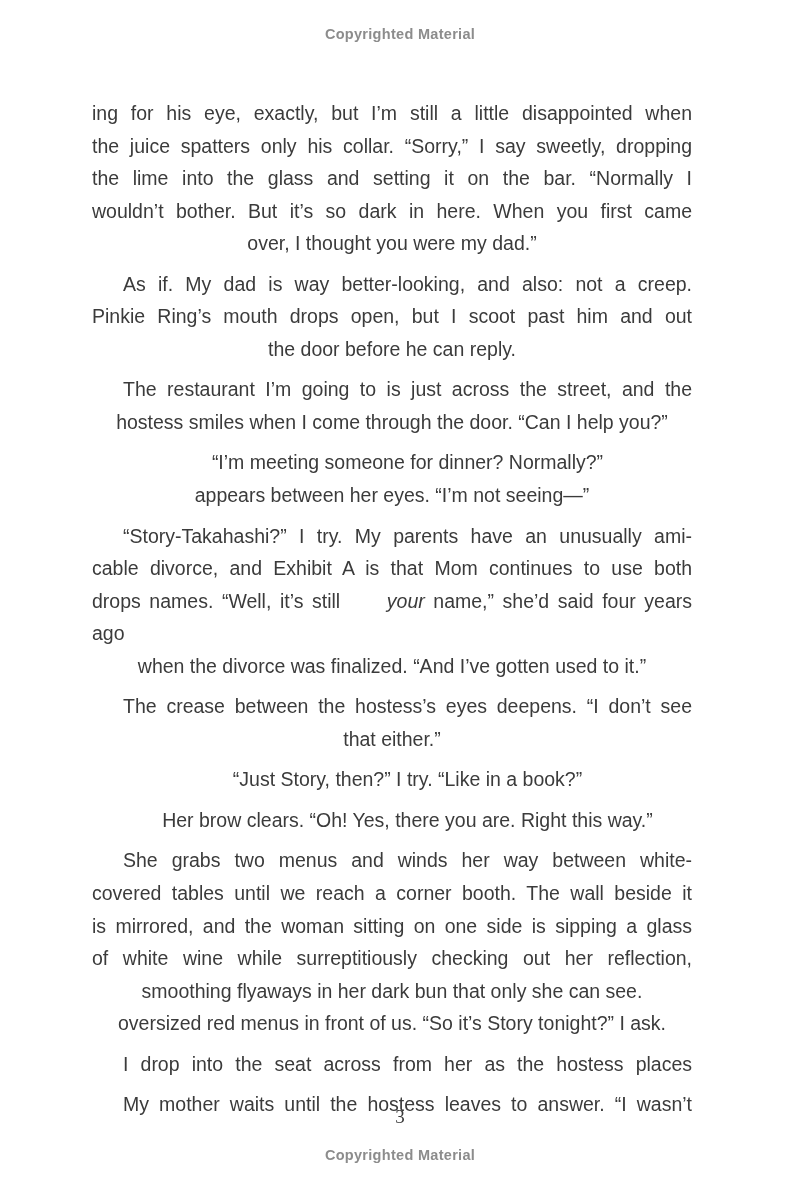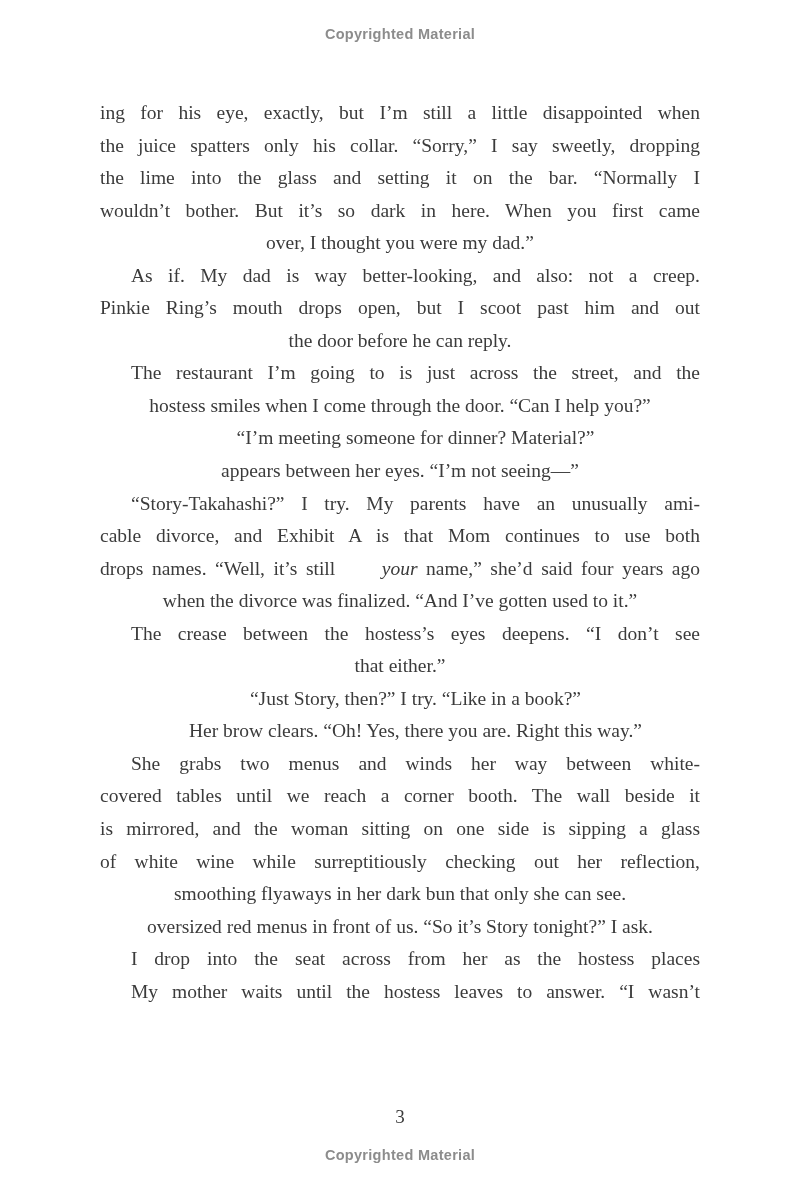--- a/index.html
+++ b/index.html
@@ -27,40 +27,40 @@
     font-family: "Liberation Sans", sans-serif;
     font-size: 14.5px;
     font-weight: 600;
     letter-spacing: 0.3px;
     color: var(--notice-color);
   }
   .notice.top { top: 26px; }
   .notice.bottom { top: 1147px; }
   .text-block {
     position: absolute;
-    left: 100px;
+    left: 92px;
     top: 97px;
     width: 600px;
-    font-family: Liberation Serif, serif;
+    font-family: Liberation Sans, sans-serif;
     font-size: 19.5px;
     line-height: 32.54px;
     color: var(--body-color);
   }
   .line {
     width: 600px;
     text-align: center;
     white-space: nowrap;
   }
   .line.fill {
     white-space: normal;
     text-align: justify;
     text-align-last: justify;
     -moz-text-align-last: justify;
   }
-  .line.indent { text-indent: 31px; }
+  .line.indent { text-indent: 31px; margin-top: 8px; }
   .it { font-style: italic; margin-left: 38px; }
   .page-number {
     position: absolute;
     left: 0;
     top: 1106px;
     width: 800px;
     text-align: center;
     font-family: "Liberation Serif", "DejaVu Serif", serif;
     font-size: 19px;
     color: var(--body-color);
@@ -76,21 +76,21 @@
       <div class="line fill"><span>ing for his eye, exactly, but I’m still a little disappointed when</span></div>
       <div class="line fill"><span>the juice spatters only his collar. “Sorry,” I say sweetly, dropping</span></div>
       <div class="line fill"><span>the lime into the glass and setting it on the bar. “Normally I</span></div>
       <div class="line fill"><span>wouldn’t bother. But it’s so dark in here. When you first came</span></div>
       <div class="line"><span>over, I thought you were my dad.”</span></div>
       <div class="line indent fill"><span>As if. My dad is way better-looking, and also: not a creep.</span></div>
       <div class="line fill"><span>Pinkie Ring’s mouth drops open, but I scoot past him and out</span></div>
       <div class="line"><span>the door before he can reply.</span></div>
       <div class="line indent fill"><span>The restaurant I’m going to is just across the street, and the</span></div>
       <div class="line"><span>hostess smiles when I come through the door. “Can I help you?”</span></div>
-      <div class="line indent"><span>“I’m meeting someone for dinner? Material?”</span></div>
+      <div class="line indent"><span>“I’m meeting someone for dinner? Normally?”</span></div>
       <div class="line"><span>appears between her eyes. “I’m not seeing—”</span></div>
       <div class="line indent fill"><span>“Story-Takahashi?” I try. My parents have an unusually ami-</span></div>
       <div class="line fill"><span>cable divorce, and Exhibit A is that Mom continues to use both</span></div>
       <div class="line fill"><span>drops names. “Well, it’s still </span><span class="it">your</span><span> name,” she’d said four years ago</span></div>
       <div class="line"><span>when the divorce was finalized. “And I’ve gotten used to it.”</span></div>
       <div class="line indent fill"><span>The crease between the hostess’s eyes deepens. “I don’t see</span></div>
       <div class="line"><span>that either.”</span></div>
       <div class="line indent"><span>“Just Story, then?” I try. “Like in a book?”</span></div>
       <div class="line indent"><span>Her brow clears. “Oh! Yes, there you are. Right this way.”</span></div>
       <div class="line indent fill"><span>She grabs two menus and winds her way between white-</span></div>

